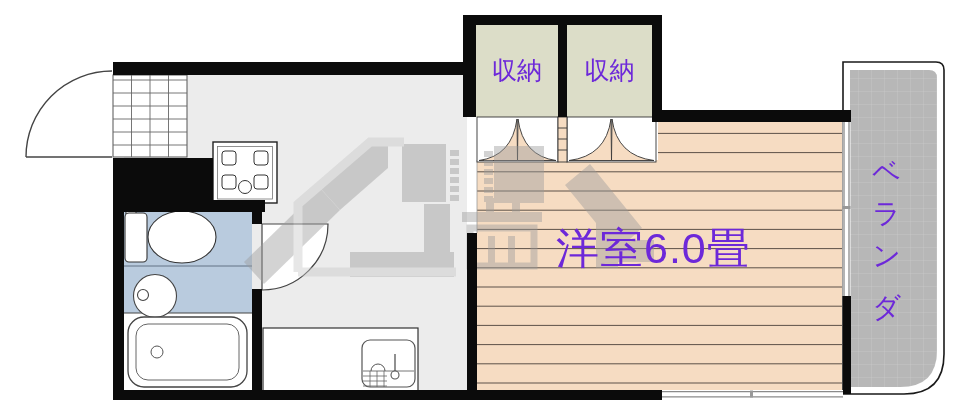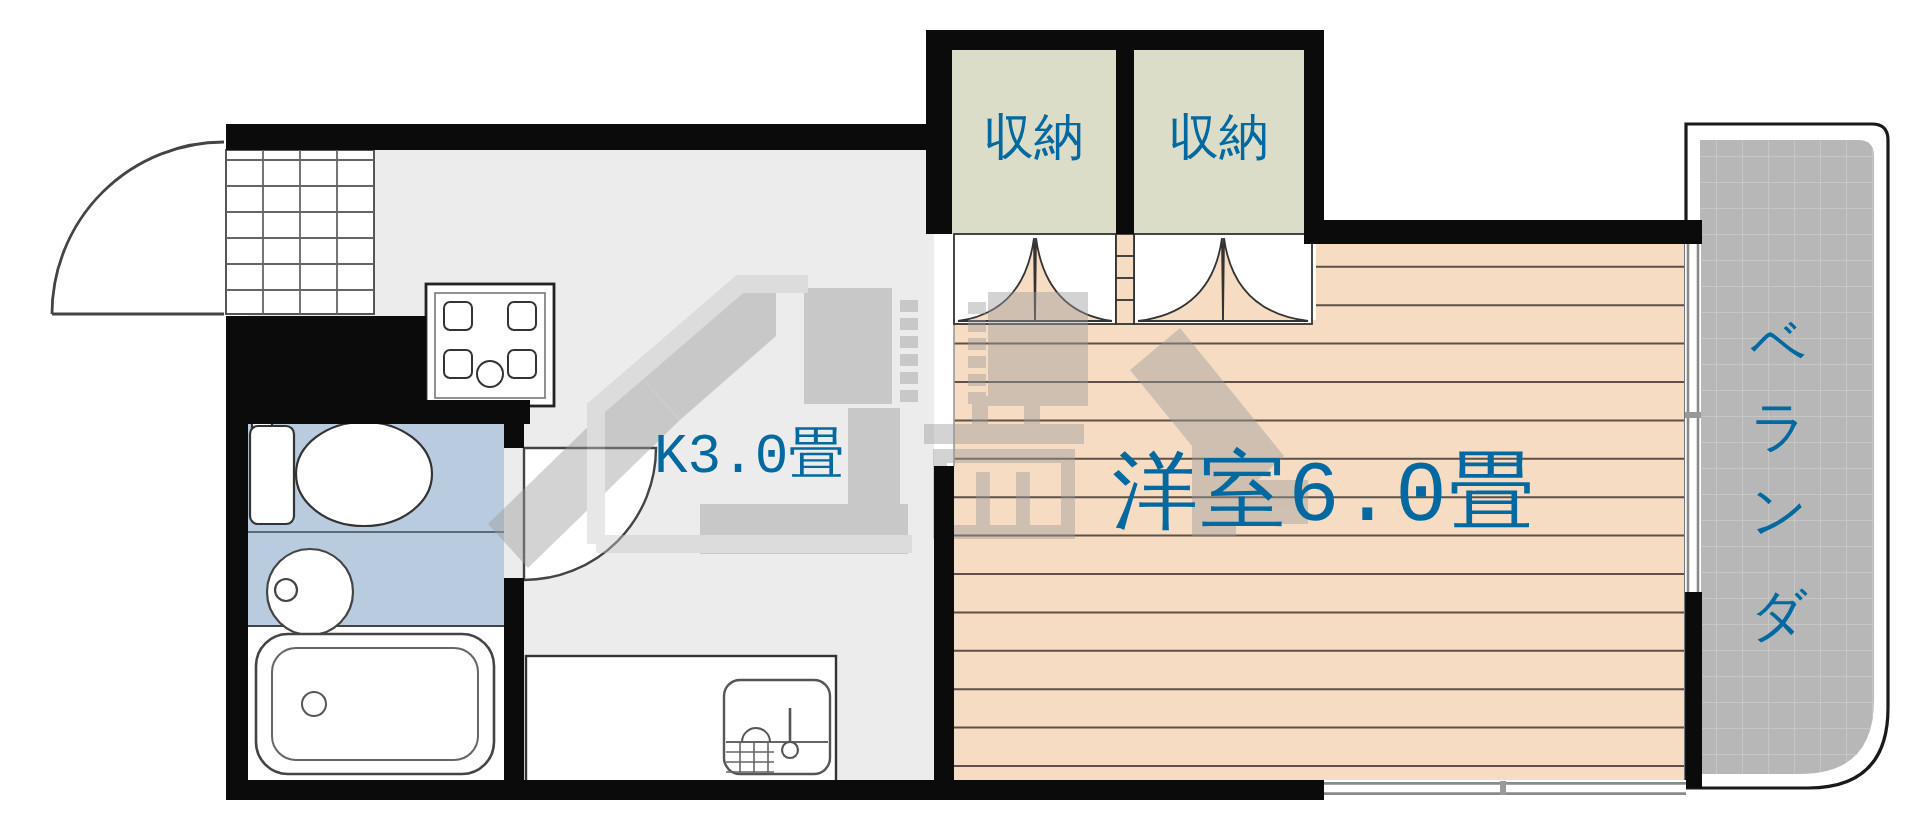--- a/index.html
+++ b/index.html
@@ -2,22 +2,22 @@
 <html><head>
 <meta charset="utf-8">
 <style>
   html,body{margin:0;padding:0;background:#ffffff;}
   .plan-canvas{
     position:relative;width:960px;height:419px;background:#ffffff;overflow:hidden;
     font-family:"Liberation Sans", sans-serif;
   }
   .plan-canvas svg{position:absolute;left:0;top:0;}
   .room-label{
-    position:absolute;color:#0369a1;white-space:nowrap;
-    font-family:Liberation Mono, monospace;line-height:1;
+    position:absolute;color:#6d28d9;white-space:nowrap;
+    font-family:Liberation Sans, sans-serif;line-height:1;
   }
   .label-closet{font-size:25px;text-align:center;}
   .label-kitchen{font-size:28px;}
   .label-western{font-size:43px;letter-spacing:1px;}
   .label-veranda{
     font-size:28px;writing-mode:vertical-rl;text-orientation:upright;
     letter-spacing:12px;
   }
 </style>
 </head>
@@ -205,16 +205,15 @@
     <g>
       <rect x="842.5" y="122" width="8" height="174" fill="#ffffff"></rect>
       <line x1="844" y1="122" x2="844" y2="296" stroke="#8a8a8a" stroke-width="1.3"></line>
       <line x1="849" y1="122" x2="849" y2="296" stroke="#8a8a8a" stroke-width="1.3"></line>
       <rect x="842.5" y="206" width="8" height="3" fill="#999"></rect>
     </g>
   </svg>
 
   <div class="room-label label-closet" style="left:477px;top:58px;width:80px;">収納</div>
   <div class="room-label label-closet" style="left:567px;top:58px;width:85px;">収納</div>
-  <div class="room-label label-kitchen" style="left:327px;top:216px;">K3.0畳</div>
   <div class="room-label label-western" style="left:556px;top:227px;">洋室6.0畳</div>
   <div class="room-label label-veranda" style="left:872px;top:140px;">ベランダ</div>
 </div>
 
 </body></html>

